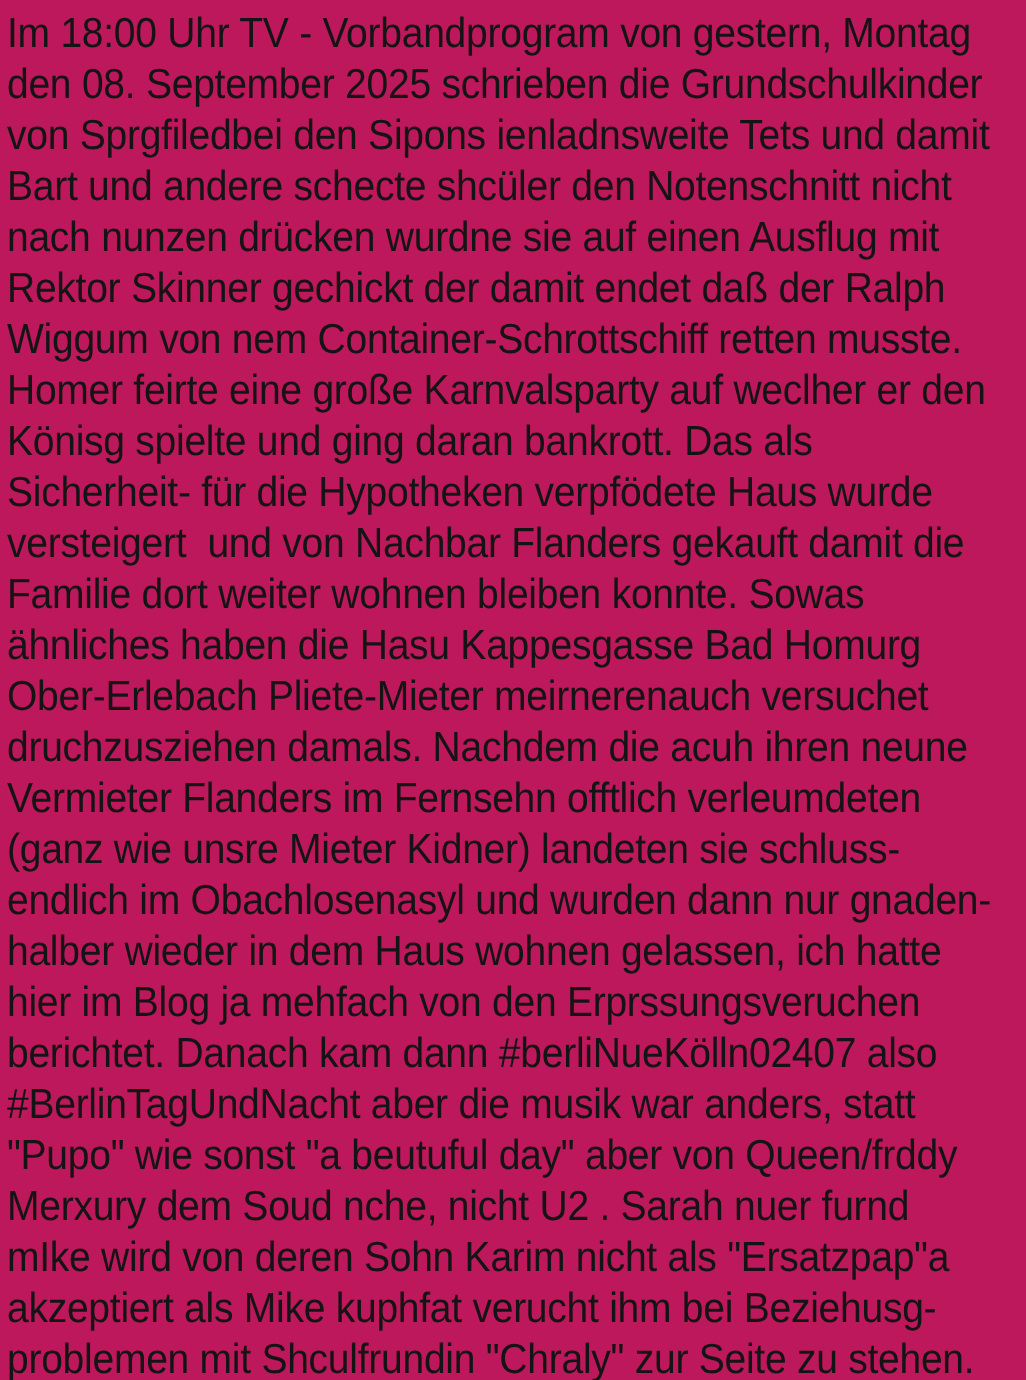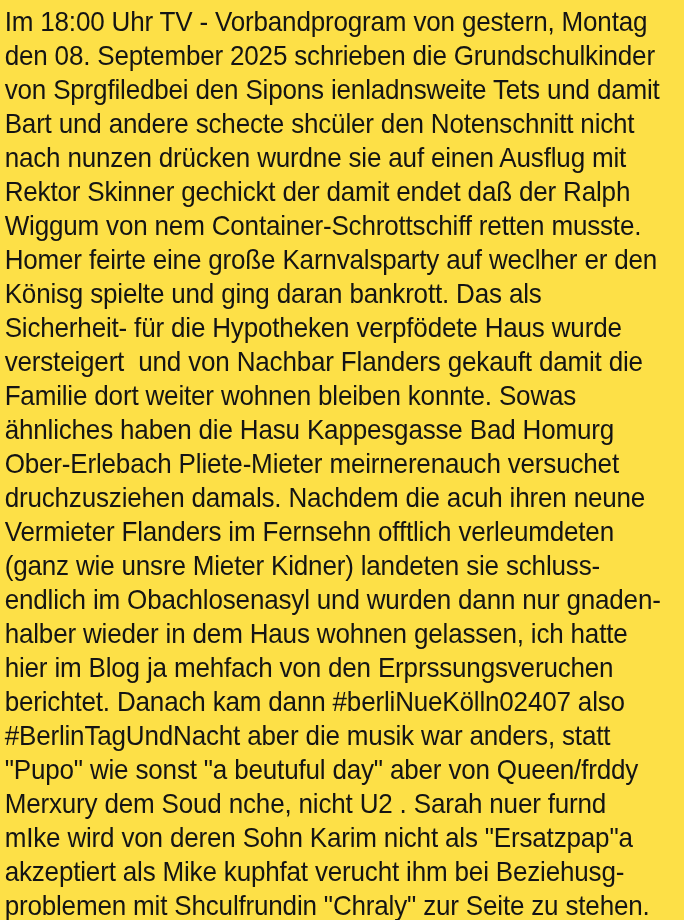--- a/index.html
+++ b/index.html
@@ -6,21 +6,21 @@
     margin: 0;
     padding: 0;
     background: #ffffff;
     width: 684px;
     height: 920px;
     overflow: hidden;
   }
   .page {
     width: 684px;
     height: 920px;
-    background: #fde047;
+    background: #be185d;
   }
   .text-block {
     
     font-family: "Liberation Sans", "DejaVu Sans", sans-serif;
     font-size: 28px;
     line-height: 34px;
     color: #141414;
     letter-spacing: -0.2px;
     transform: scaleX(0.93);
     transform-origin: 0 0;

